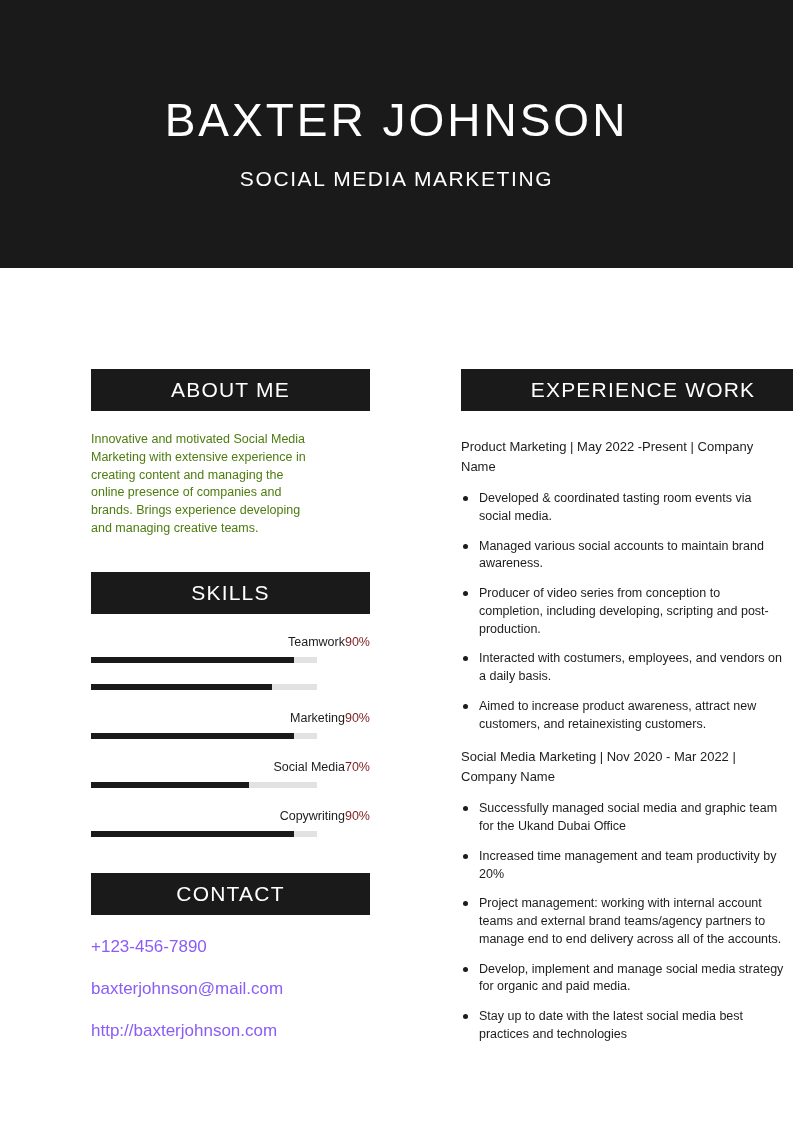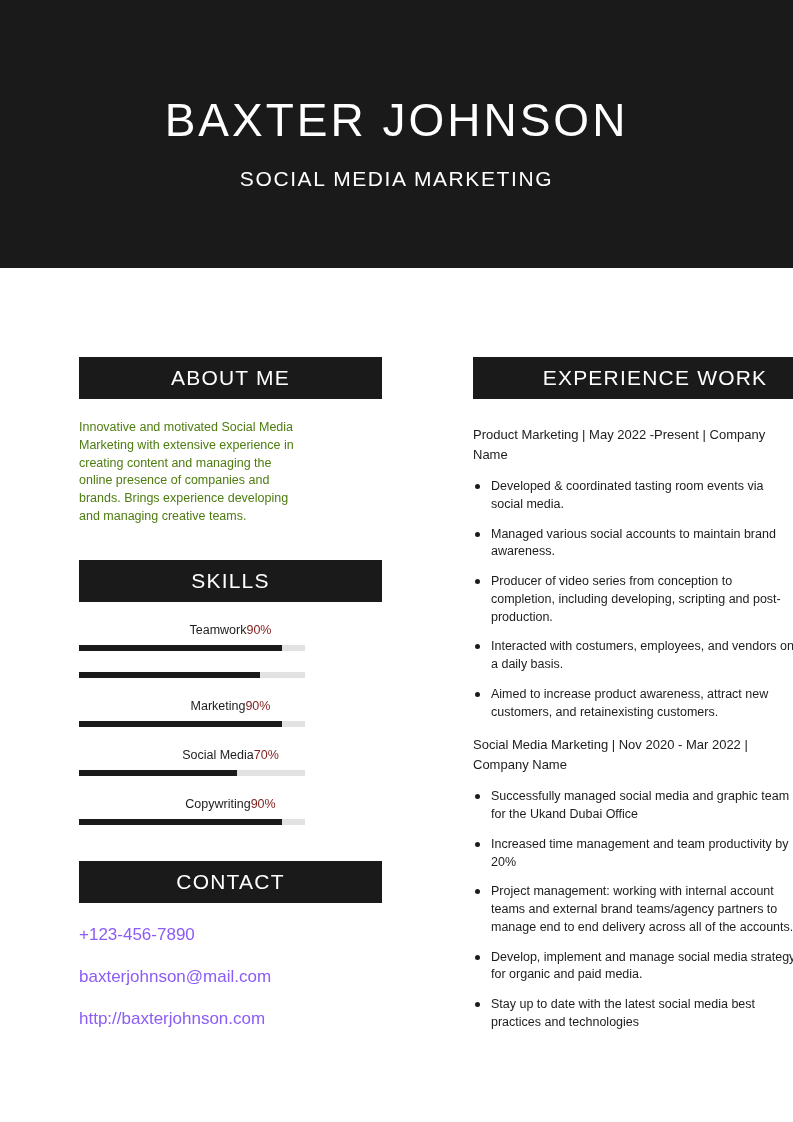--- a/index.html
+++ b/index.html
@@ -41,21 +41,21 @@
     font-size: 21px;
     letter-spacing: 1.6px;
     font-weight: 400;
     margin-top: 22px;
     text-align: center;
   }
 
   
   .content {
     display: flex;
-    padding: 0;
+    padding: 12px;
   }
   .left-col {
     width: 305px;
     margin-left: 79px;
     margin-top: 89px;
   }
   .right-col {
     margin-left: 91px;
     margin-top: 89px;
     width: 320px;
@@ -89,21 +89,21 @@
     margin-top: 34px;
   }
   .skill {
     margin-top: 21px;
   }
   .skill:first-child {
     margin-top: 26px;
   }
   .skill-row {
     display: flex;
-    justify-content: center;
+    justify-content: flex-end;
     align-items: baseline;
     font-size: 12.5px;
     margin-bottom: 8px;
   }
   .skill-name { color: #1c1c1c; }
   .skill-pct { color: #7f1d1d; }
   .bar-track {
     height: 6px;
     background: #e2e2e2;
     width: 226px;

